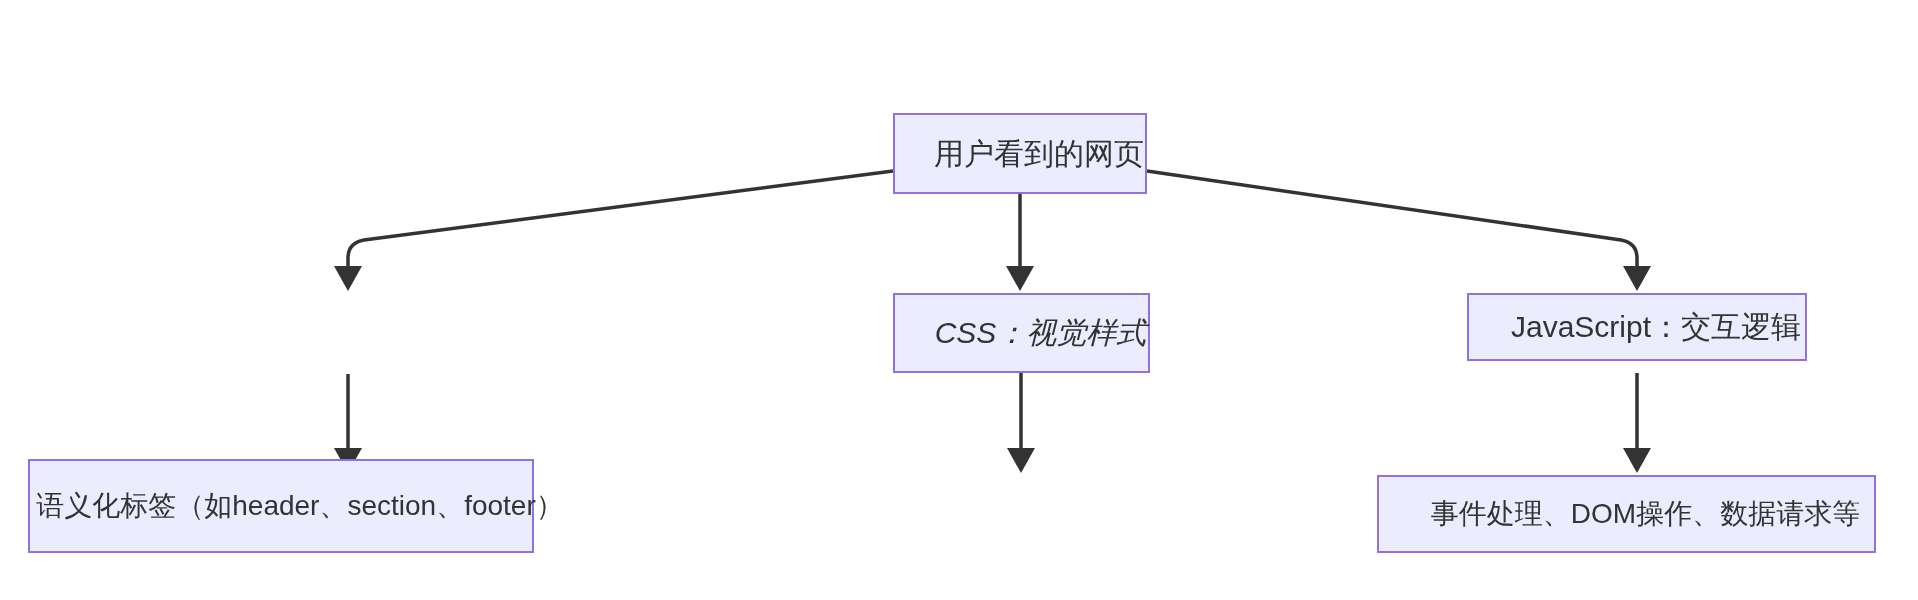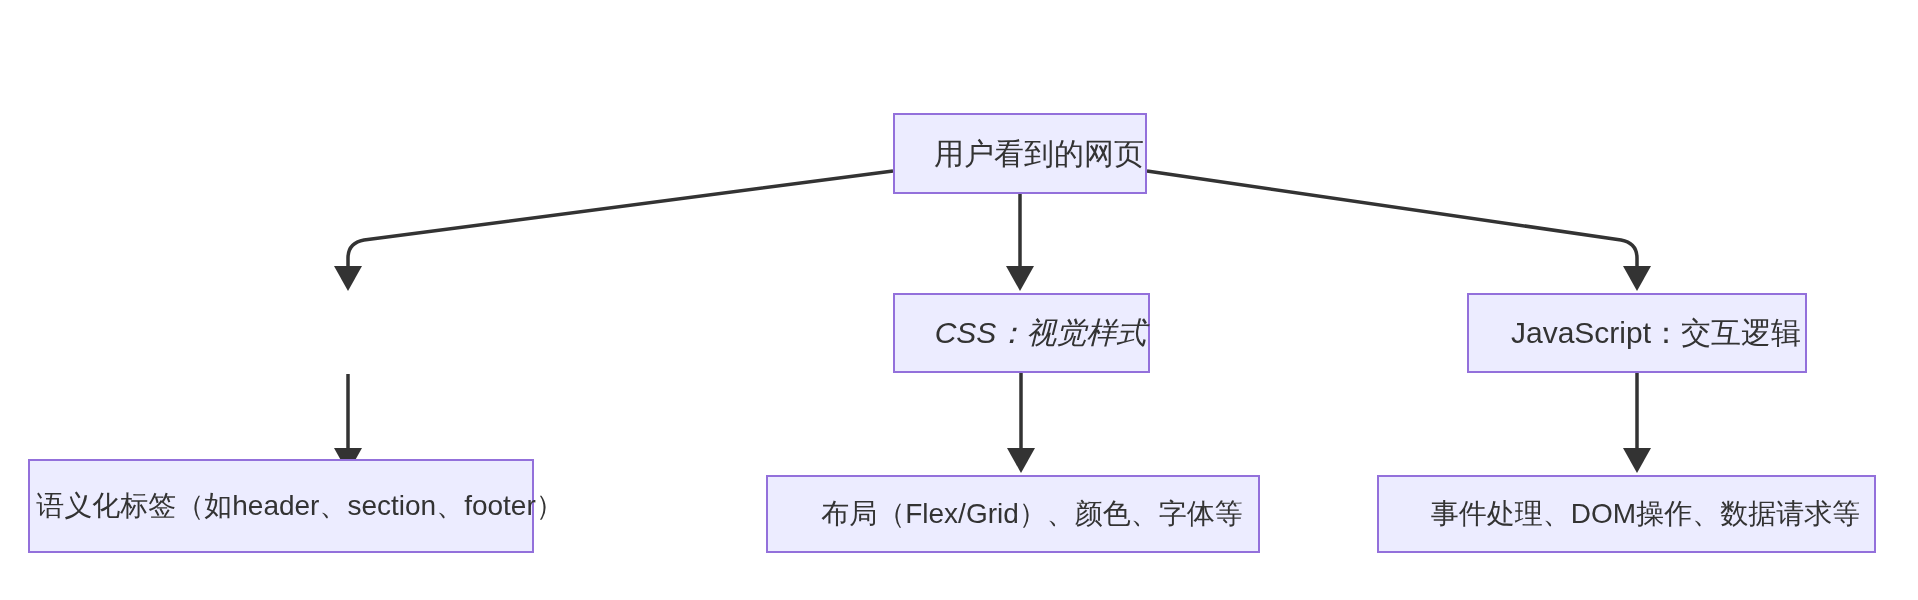--- a/index.html
+++ b/index.html
@@ -49,21 +49,21 @@
     white-space: nowrap;
     font-size: 30px;
     line-height: 1;
     padding-left: 38px;
   }
   .node.detail { font-size: 28px; }
 
   .node-root       { left: 893px;  top: 113px; width: 254px; height: 81px; }
   .node-html       { left: 210px;  top: 293px; width: 277px; height: 81px; }
   .node-css        { left: 893px;  top: 293px; width: 257px; height: 80px; font-style: italic; }
-  .node-js         { left: 1467px; top: 293px; width: 340px; height: 80px; }
+  .node-js         { left: 1467px; top: 293px; width: 340px; height: 68px; }
   .node-html-detail{ left: 28px;   top: 459px; width: 506px; height: 94px; }
   .node-css-detail { left: 766px;  top: 475px; width: 494px; height: 78px; }
   .node-js-detail  { left: 1377px; top: 475px; width: 499px; height: 78px; }
 </style>
 </head>
 <body>
 
 <div class="canvas">
 
   <svg class="edges-layer" viewBox="0 0 1918 600" xmlns="http://www.w3.org/2000/svg" aria-hidden="true">
@@ -109,21 +109,18 @@
   </div>
 
   <div class="node node-js">
     <span>JavaScript：交互逻辑</span>
   </div>
 
   <div class="node detail node-html-detail">
     <span>语义化标签（如header、section、footer）</span>
   </div>
 
-  <div class="node detail node-css-detail">
-    <span>布局（Flex/Grid）、颜色、字体等</span>
-  </div>
 
   <div class="node detail node-js-detail">
     <span>事件处理、DOM操作、数据请求等</span>
   </div>
 
 </div>
 
 </body></html>

